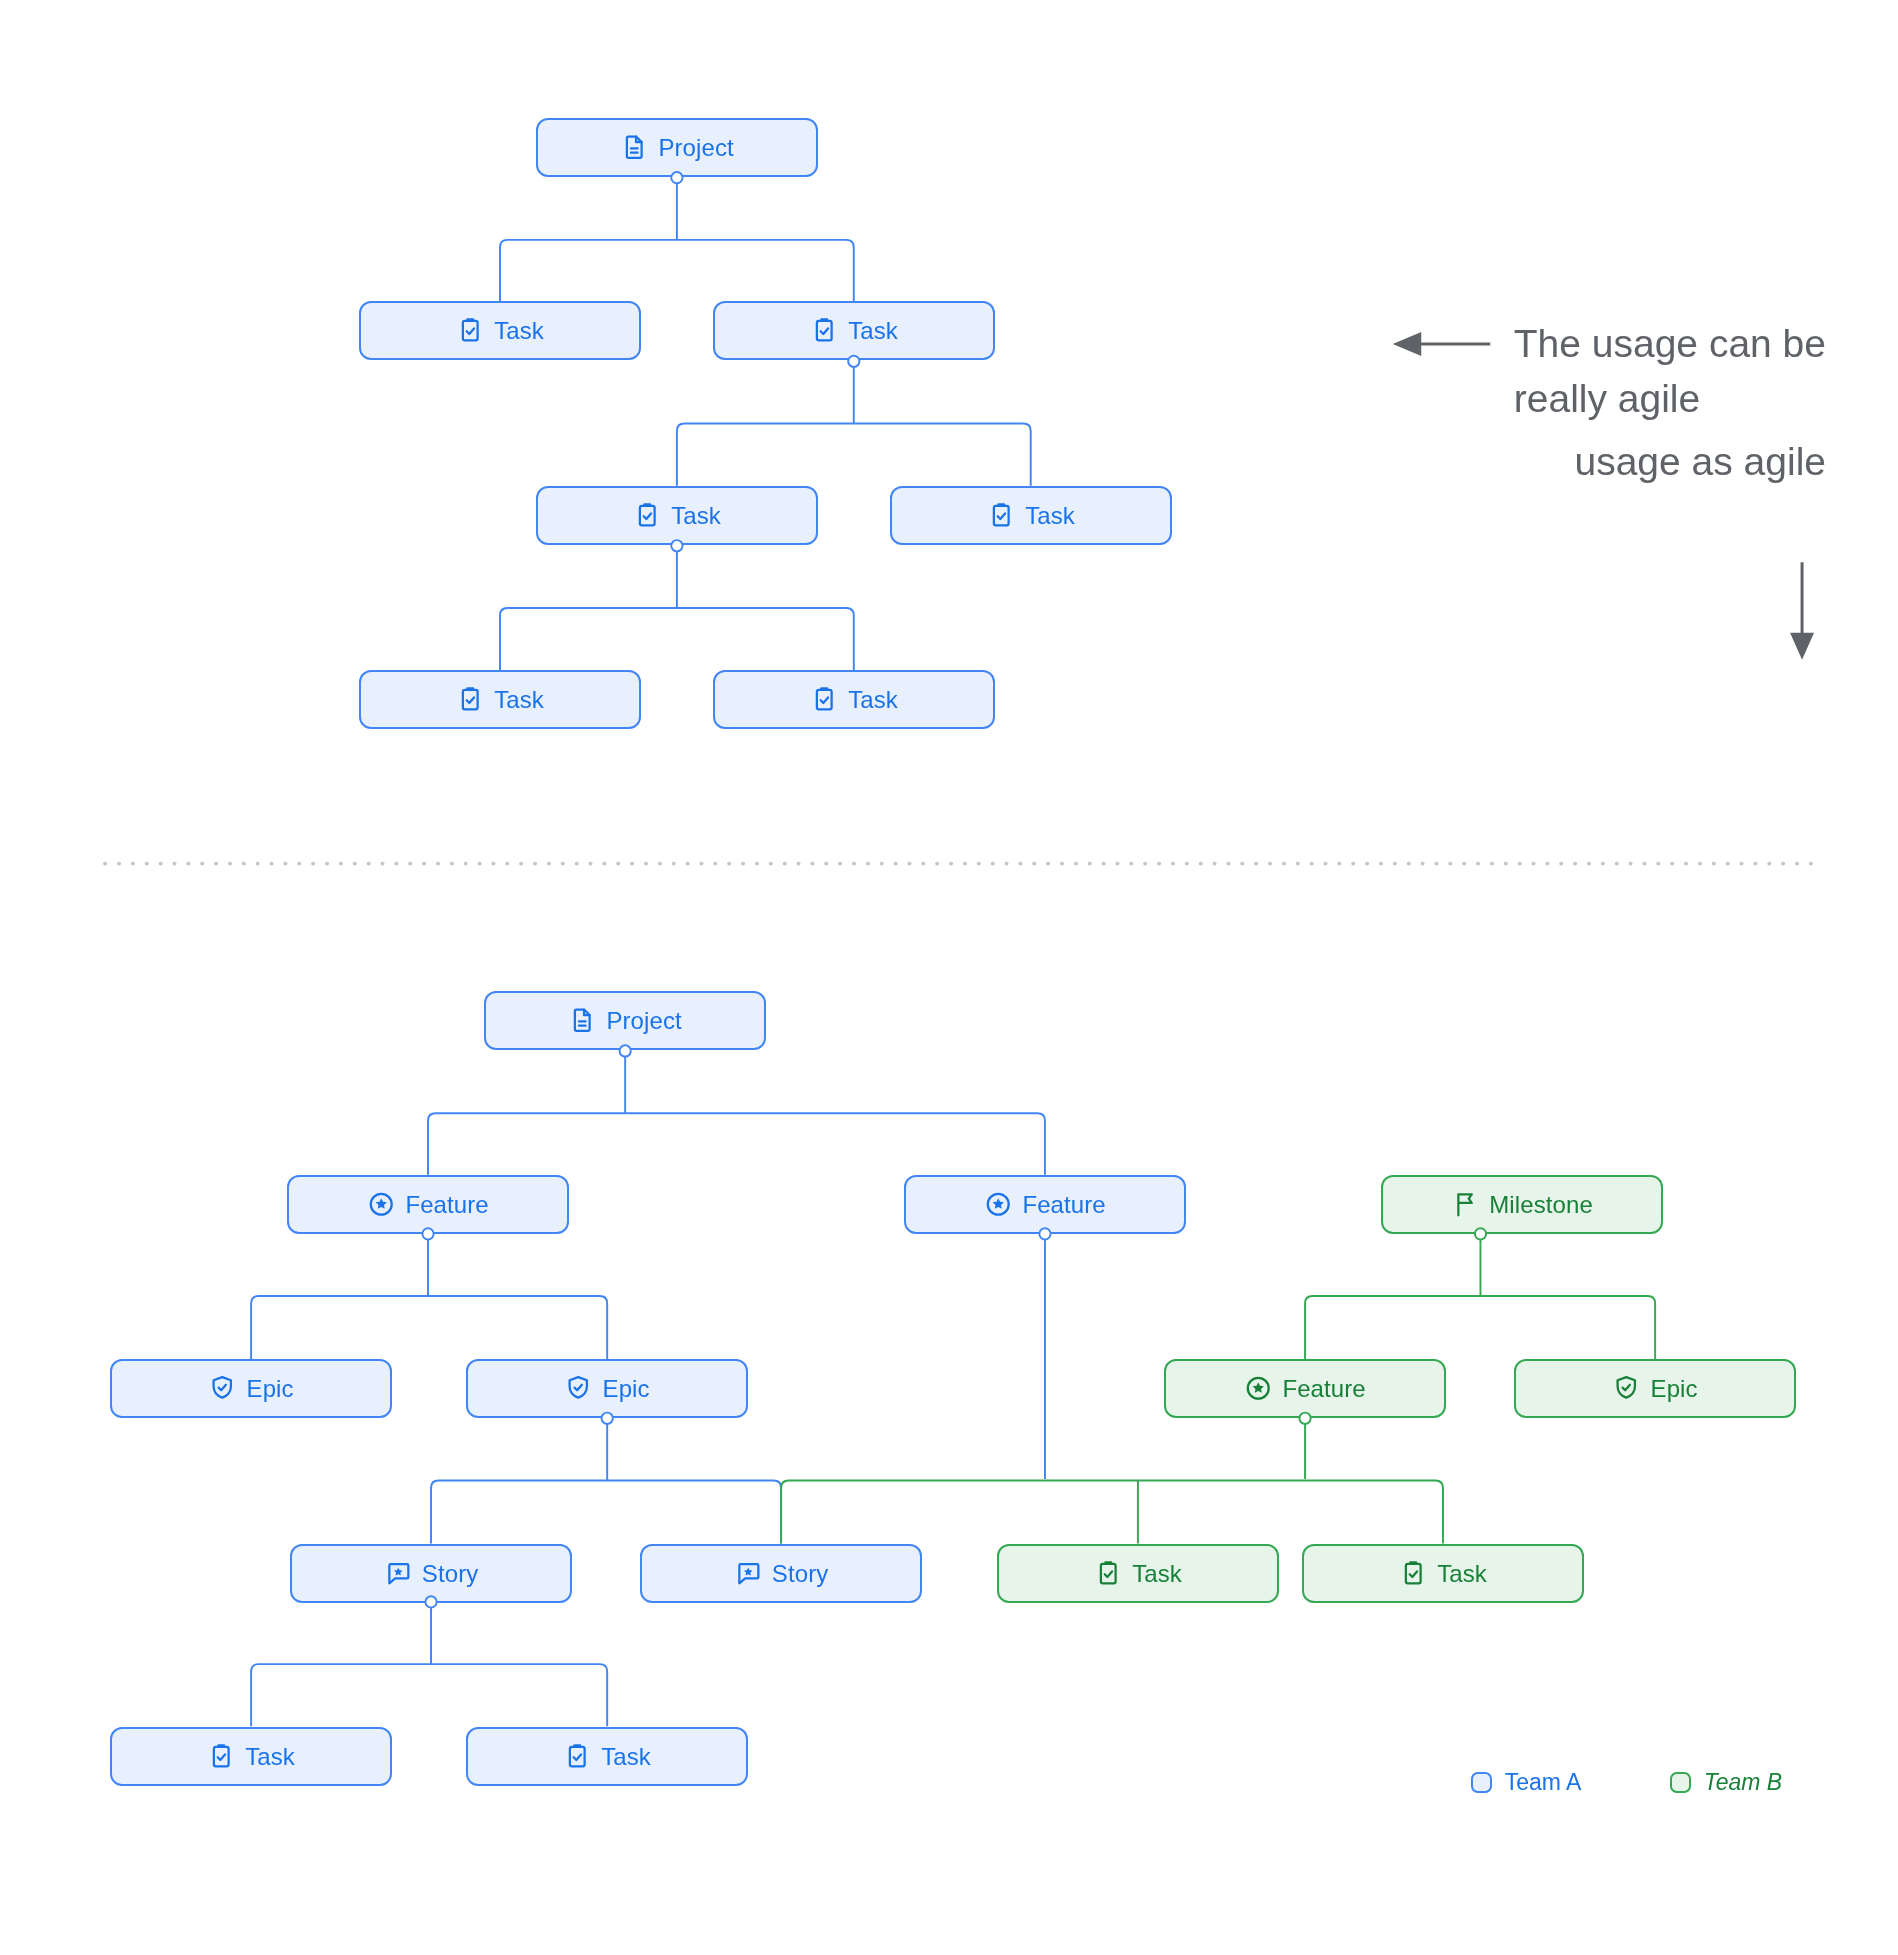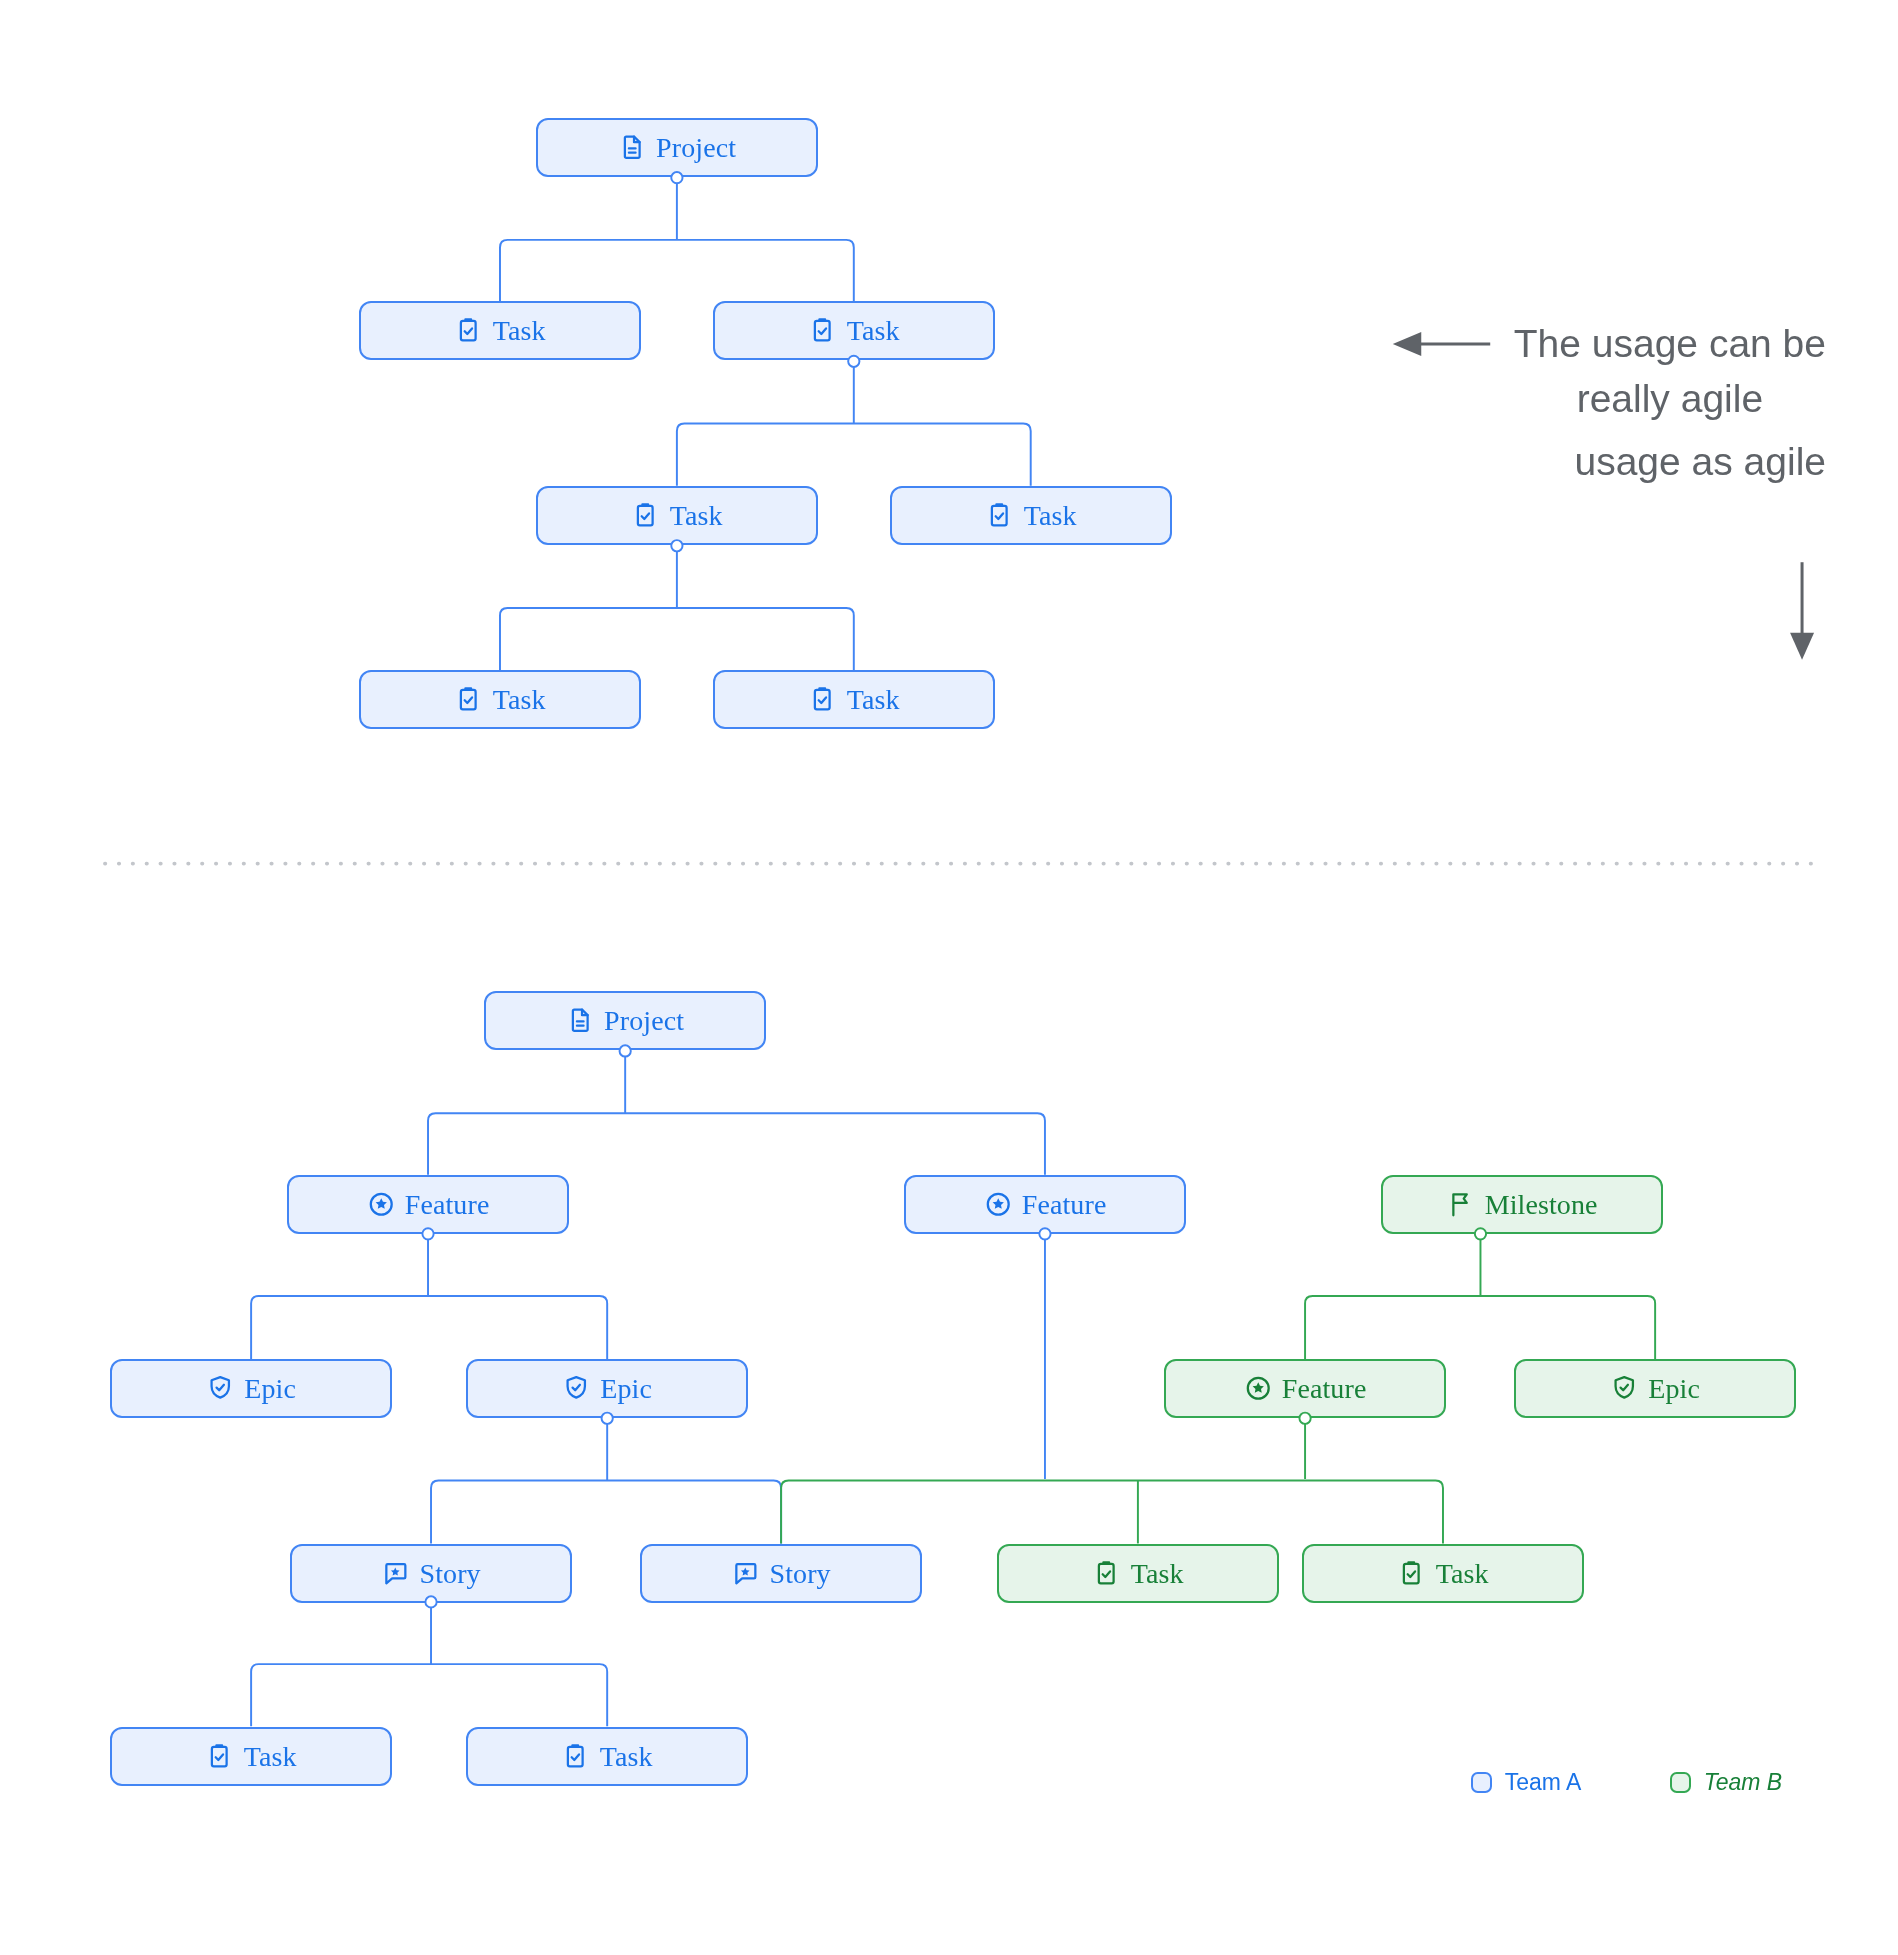--- a/index.html
+++ b/index.html
@@ -3,25 +3,25 @@
 <meta charset="utf-8">
 <style>
   html,body{margin:0;padding:0;background:#ffffff;}
   body{width:1898px;height:1955px;position:relative;overflow:hidden;
        font-family:"Liberation Sans","DejaVu Sans",sans-serif;}
   #canvas{position:absolute;left:0;top:0;width:1898px;height:1955px;}
   svg.layer{position:absolute;left:0;top:0;pointer-events:none;}
   .node{position:absolute;width:282px;height:59px;box-sizing:border-box;
         border:2.2px solid;border-radius:12px;
         display:flex;align-items:center;justify-content:center;gap:9.7px;
-        font-size:28px;font-weight:500;letter-spacing:0.1px;font-family:Liberation Serif, serif;}
+        font-size:24px;font-weight:500;letter-spacing:0.1px;}
   .node.blue{background:#e8f0fe;border-color:#4285f4;color:#1a73e8;}
   .node.green{background:#e6f4ea;border-color:#34a853;color:#188038;}
   .ic{width:28.5px;height:28.5px;flex:0 0 auto;display:block;}
-  .anno{position:absolute;text-align:center;color:#5f6368;font-size:39px;
+  .anno{position:absolute;text-align:left;color:#5f6368;font-size:39px;
         line-height:55px;font-weight:400;}
   .legend-item{position:absolute;display:flex;align-items:center;gap:12.7px;
         font-size:23px;font-weight:500;justify-content:space-between;}
   .swatch{width:21px;height:21px;box-sizing:border-box;border:2.2px solid;border-radius:6.7px;}
   .swatch.blue{border-color:#4285f4;background:#e8f0fe;}
   .swatch.green{border-color:#34a853;background:#e6f4ea;}
   .legend-item.blue{color:#1a73e8;}
   .legend-item.green{color:#188038;font-style:italic;}
 </style>
 </head>

